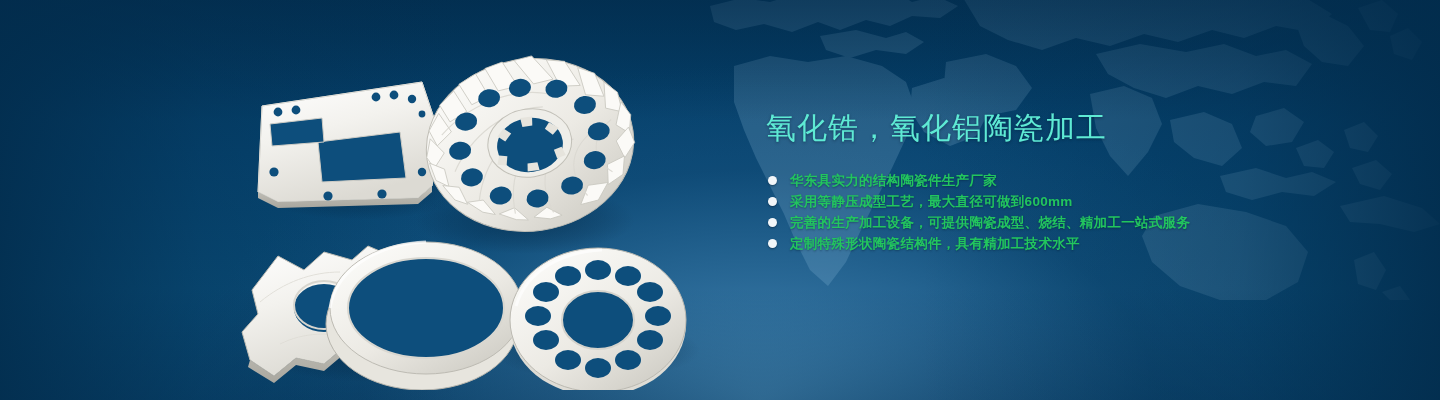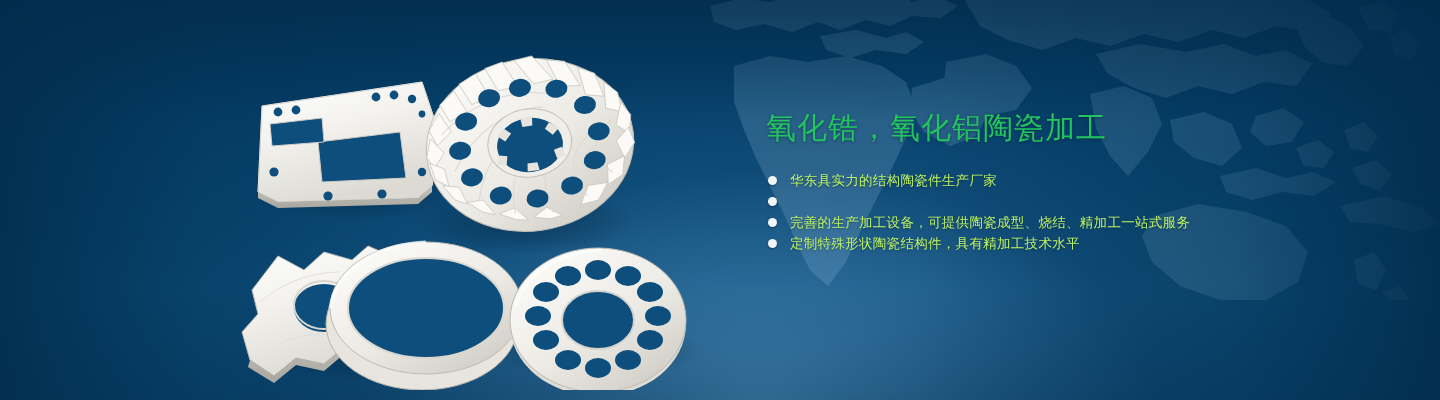--- a/index.html
+++ b/index.html
@@ -38,38 +38,39 @@
     opacity:0.20;pointer-events:none;
   }
   .worldmap svg{width:100%;height:100%;display:block;}
   .worldmap path{fill:#9ecbe8;}
   
   .parts{position:absolute;left:200px;top:20px;width:560px;height:370px;}
   .parts svg{width:100%;height:100%;display:block;}
   
   .copy{position:absolute;left:766px;top:108px;width:620px;}
   .headline{
-    font-size:30px;line-height:40px;color:#22c55e;font-weight:400;
+    font-size:30px;line-height:40px;color:#5eead4;font-weight:400;
     letter-spacing:1px;white-space:nowrap;
     text-shadow:0 1px 3px rgba(0,20,40,0.45);
   }
   .bullets{margin:22px 0 0 2px;padding:0;list-style:none;}
   .bullets li{
     display:flex;align-items:center;
     height:21px;margin-bottom:0px;
   }
   .bullet-dot{
     width:9px;height:9px;border-radius:50%;
     background:#f2f6f9;flex:0 0 auto;margin-right:13px;
     box-shadow:0 1px 2px rgba(0,15,30,0.4);
   }
   .bullet-text{
-    font-size:13.5px;line-height:21px;color:#bef264;
+    font-size:13.5px;line-height:21px;color:#22c55e;
     white-space:nowrap;letter-spacing:0.3px;
     text-shadow:0 1px 2px rgba(0,20,40,0.4);
+    font-weight:bold;
   }
 </style>
 </head>
 <body>
 
 <div id="banner">
 
   <div class="bg-base"></div>
 
   <div class="worldmap">
@@ -294,20 +295,21 @@
 
   <div class="copy">
     <div class="headline">氧化锆，氧化铝陶瓷加工</div>
     <ul class="bullets">
       <li>
         <span class="bullet-dot"></span>
         <span class="bullet-text">华东具实力的结构陶瓷件生产厂家</span>
       </li>
       <li>
         <span class="bullet-dot"></span>
+        <span class="bullet-text">采用等静压成型工艺，最大直径可做到600mm</span>
       </li>
       <li>
         <span class="bullet-dot"></span>
         <span class="bullet-text">完善的生产加工设备，可提供陶瓷成型、烧结、精加工一站式服务</span>
       </li>
       <li>
         <span class="bullet-dot"></span>
         <span class="bullet-text">定制特殊形状陶瓷结构件，具有精加工技术水平</span>
       </li>
     </ul>

